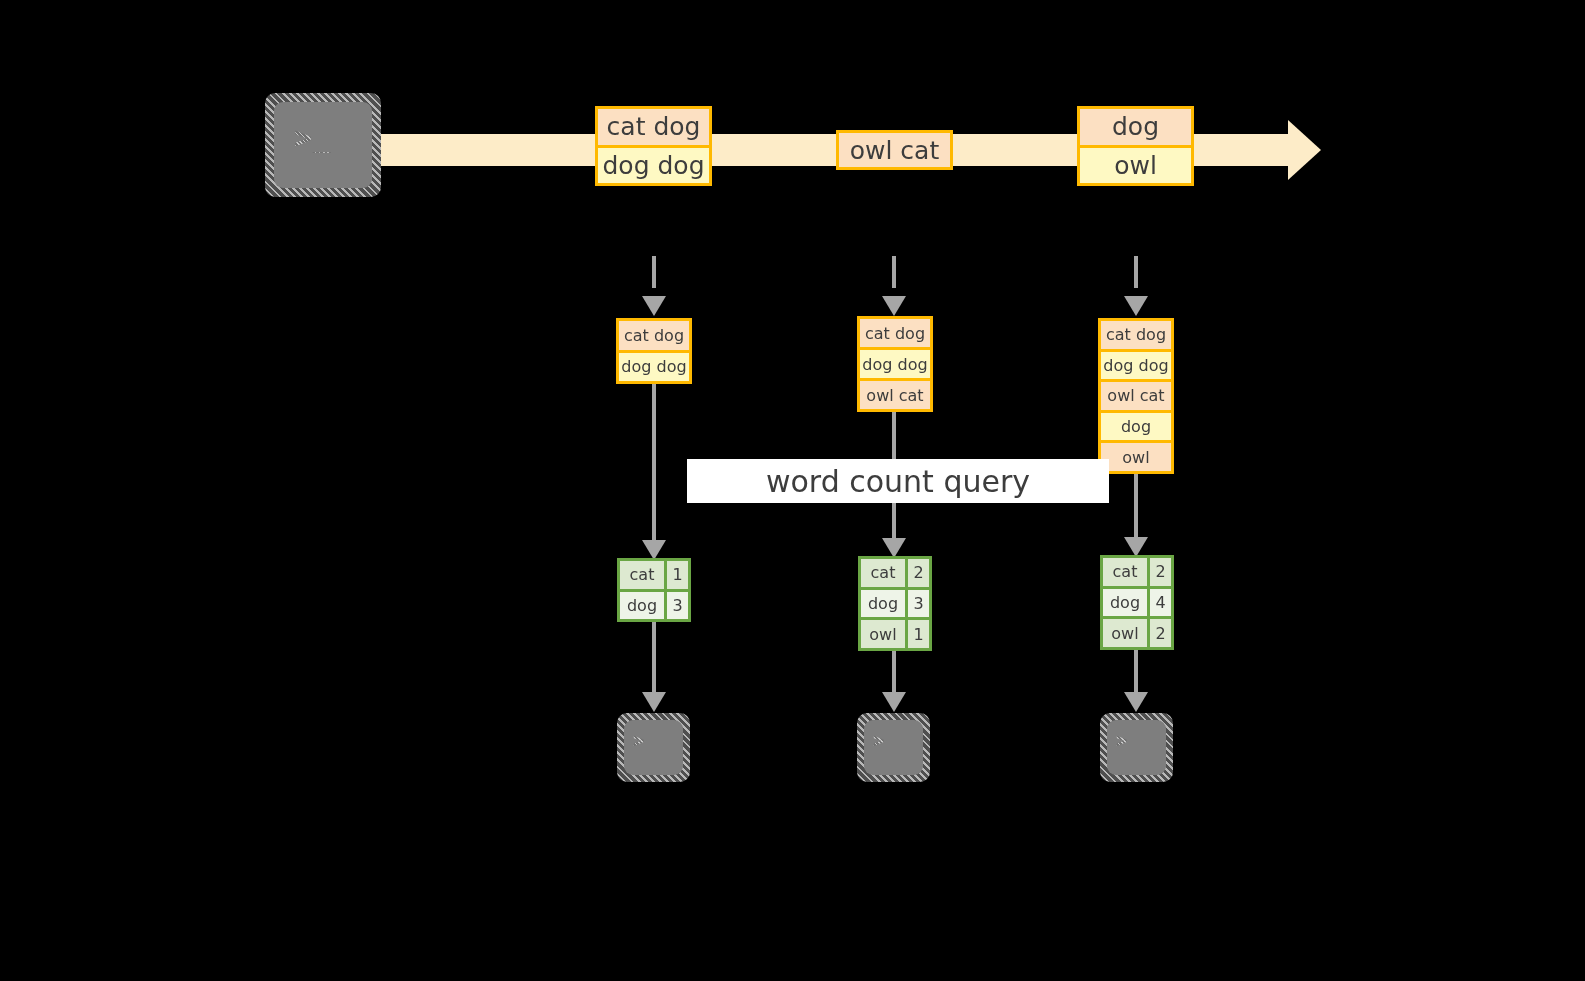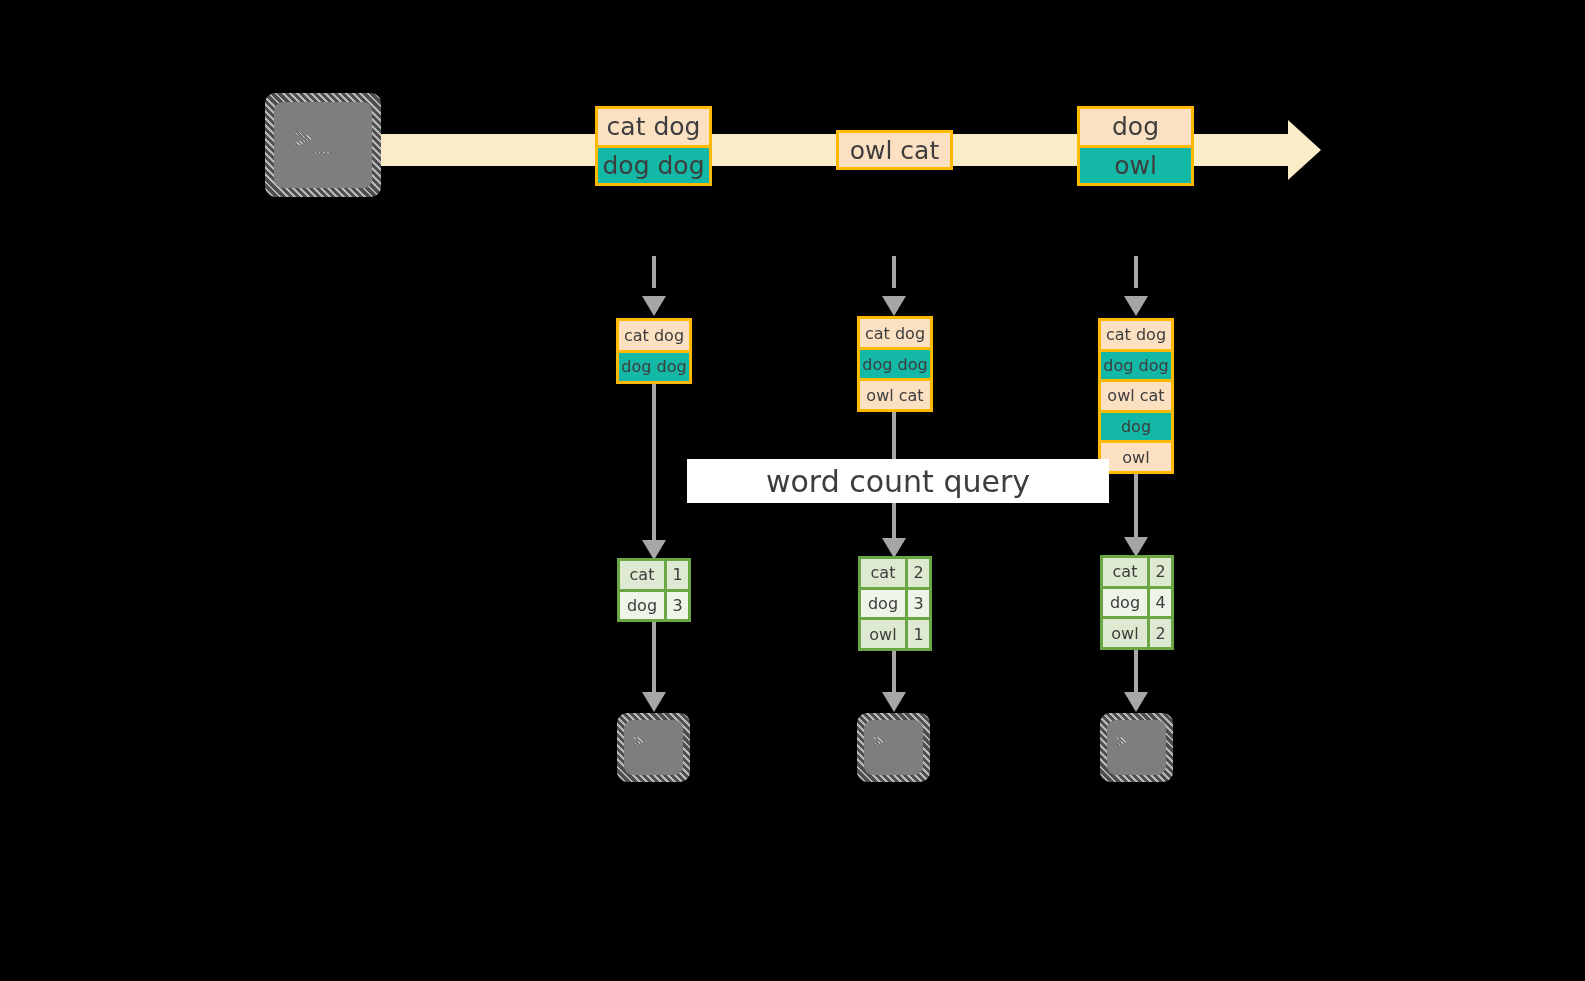--- a/index.html
+++ b/index.html
@@ -75,21 +75,21 @@
   }
   .rec-row {
     flex: 1 1 auto;
     display: flex;
     align-items: center;
     justify-content: center;
     color: #3d3d3d;
     white-space: nowrap;
   }
   .rec-row.shade-a { background: #fce0c2; }
-  .rec-row.shade-b { background: #14b8a6; }
+  .rec-row.shade-b { background: #fef9c3; }
   .rec-row + .rec-row { border-top: 3px solid #ffb900; }
 
   .rec.big .rec-row { font-size: 25px; }
   .rec.small .rec-row { font-size: 16px; }
 
   
   .tbl {
     position: absolute;
     border: 3px solid #6aa644;
     display: flex;

